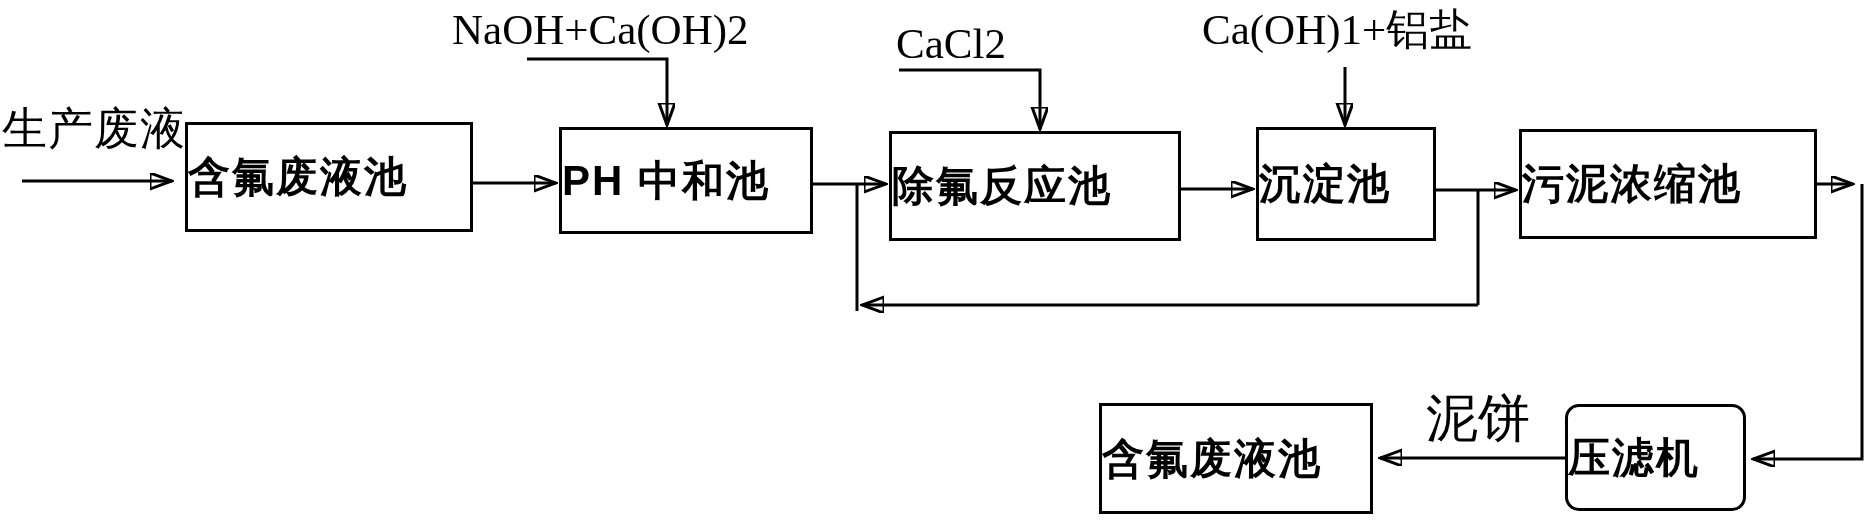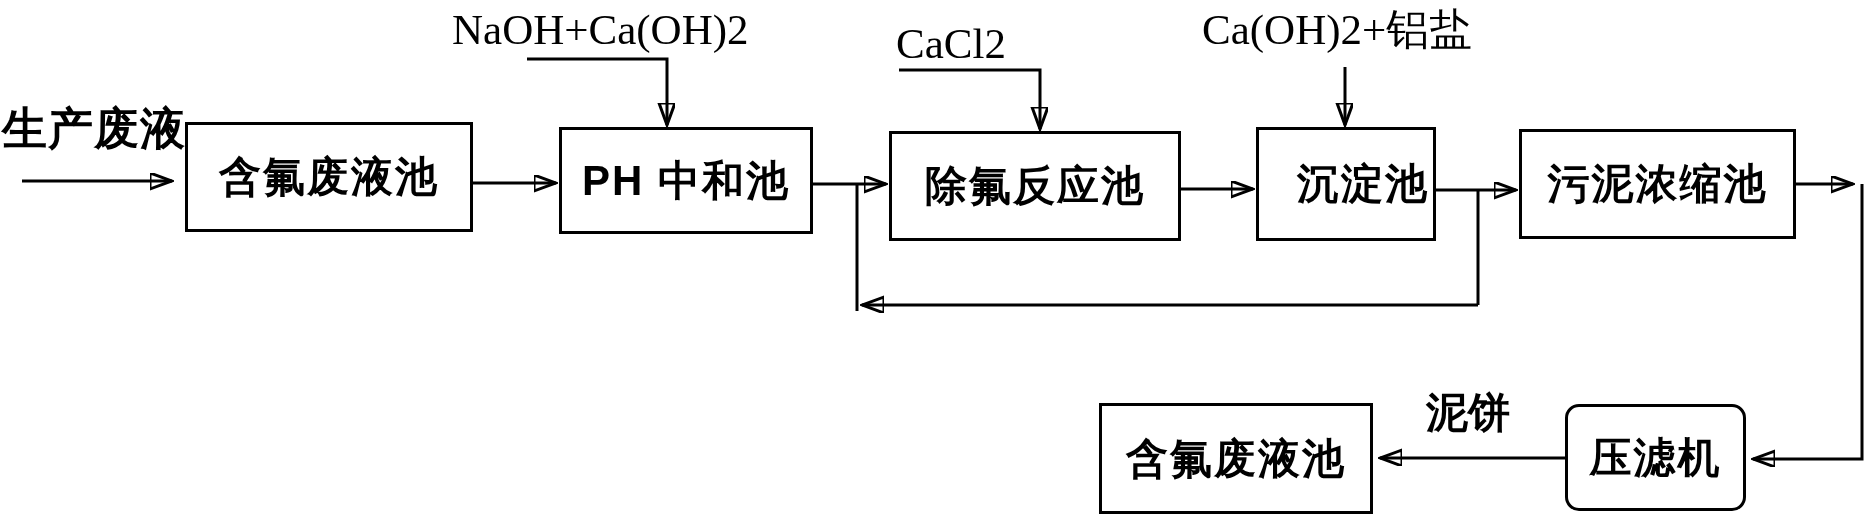--- a/index.html
+++ b/index.html
@@ -13,54 +13,53 @@
     overflow: hidden;
   }
   
   .node {
     position: absolute;
     box-sizing: border-box;
     border: 3px solid #000000;
     background: #ffffff;
     display: flex;
     align-items: center;
-    justify-content: center;
     font-weight: 700;
     font-size: 42px;
     letter-spacing: 2px;
     white-space: nowrap;
   }
   #n1 { left: 185px;  top: 122px; width: 288px; height: 110px; }
   #n2 { left: 559px;  top: 127px; width: 254px; height: 107px; }
   #n3 { left: 889px;  top: 131px; width: 292px; height: 110px; }
-  #n4 { left: 1256px; top: 127px; width: 180px; height: 114px; padding-left: 34px; }
-  #n5 { left: 1519px; top: 129px; width: 277px; height: 110px; }
+  #n4 { left: 1256px; top: 127px; width: 180px; height: 114px; }
+  #n5 { left: 1519px; top: 129px; width: 298px; height: 110px; }
   #n6 { left: 1565px; top: 404px; width: 181px; height: 107px; border-radius: 14px; }
   #n7 { left: 1099px; top: 403px; width: 274px; height: 111px; }
 
   
   .lbl {
     position: absolute;
     white-space: nowrap;
     line-height: 1;
     text-align: right;
   }
   .chem {
     font-family: "Liberation Serif", serif;
     font-size: 43px;
     font-weight: 400;
   }
   .cjk {
-    font-weight: 700;
+    font-weight: 400;
   }
   #l-feed    { left: 2px;    top: 106px; font-size: 45px; letter-spacing: 1px; }
   #l-naoh    { left: 452px;  top: 8px;  }
   #l-cacl2   { left: 896px;  top: 22px;  }
   #l-caoh    { left: 1202px; top: 8px;  }
-  #l-mudcake { left: 1426px; top: 392px; font-size: 42px; }
+  #l-mudcake { left: 1426px; top: 392px; font-size: 52px; }
 
   
   #wires {
     position: absolute;
     left: 0; top: 0;
     width: 1872px;
     height: 520px;
   }
   #wires path {
     stroke: #000000;
@@ -113,16 +112,16 @@
   <div class="node" id="n6">
     <span>压滤机</span>
   </div>
   <div class="node" id="n7">
     <span>含氟废液池</span>
   </div>
 
   <div class="lbl cjk" id="l-feed">生产废液</div>
   <div class="lbl chem" id="l-naoh">NaOH+Ca(OH)2</div>
   <div class="lbl chem" id="l-cacl2">CaCl2</div>
-  <div class="lbl chem" id="l-caoh">Ca(OH)2+铝盐</div>
+  <div class="lbl chem" id="l-caoh">Ca(OH)1+铝盐</div>
   <div class="lbl cjk" id="l-mudcake">泥饼</div>
 
 </div>
 
 </body></html>

